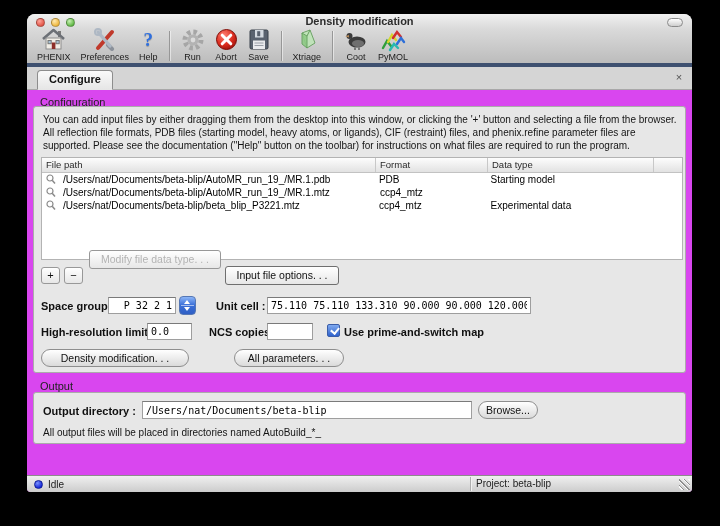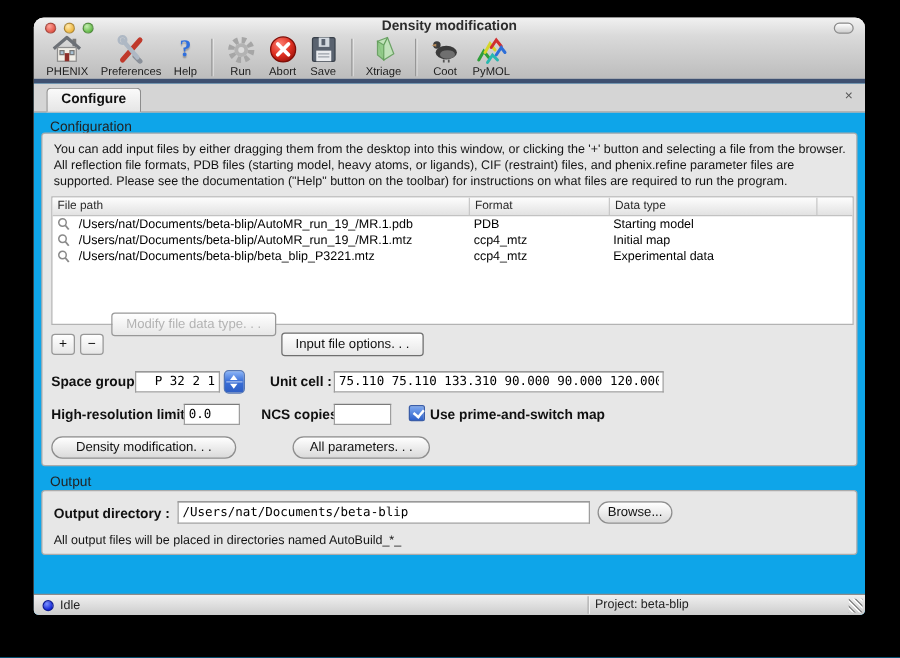--- a/index.html
+++ b/index.html
@@ -29,21 +29,21 @@
     border:1px solid #8a8a8a;background:linear-gradient(#fefefe,#cecece);box-sizing:border-box;}
   .toolbar{position:absolute;top:13px;left:5px;height:36px;display:flex;align-items:flex-end;}
   .titem{display:flex;flex-direction:column;align-items:center;justify-content:flex-end;
     height:36px;padding:0 5px;cursor:default;}
   .titem .ico{height:25px;display:flex;align-items:center;justify-content:center;}
   .titem .lbl{font-size:9px;line-height:10px;color:#1c1c1c;padding-bottom:1px;white-space:nowrap;}
   .tsep{width:1px;height:30px;background:#979797;margin:0 6px 2px;box-shadow:1px 0 0 rgba(255,255,255,.5);}
   .qmark{font-size:19px;font-weight:bold;color:#2f6fde;font-family:"Liberation Serif",serif;
     text-shadow:0 1px 1px rgba(0,0,0,.25);}
   
-  .content{position:absolute;top:53px;left:0;right:0;bottom:0;background:#0ea5e9;}
+  .content{position:absolute;top:53px;left:0;right:0;bottom:0;background:#d946ef;}
   .tabstrip{position:absolute;top:0;left:0;right:0;height:22px;background:#d5d5d5;
     border-bottom:1px solid #a8a8a8;}
   .tab{position:absolute;left:10px;bottom:-1px;height:18px;line-height:17px;padding:0 11px;
     background:linear-gradient(#fafafa,#e6e6e6);border:1px solid #8d8d8d;border-bottom:1px solid #e6e6e6;
     border-radius:4px 4px 0 0;font-size:11px;font-weight:bold;color:#111;}
   .tab-close{position:absolute;right:6px;top:3px;width:14px;height:14px;text-align:center;
     font-size:11px;line-height:14px;color:#555;}
   .section-label{position:absolute;font-size:11px;color:#222;}
   .groupbox{position:absolute;border:1px solid #ababab;border-radius:3px;background:#e7e7e7;box-sizing:border-box;}
   #gb-config{left:6px;top:39px;width:653px;height:267px;}
@@ -276,21 +276,20 @@
 
         <div class="trow">
           <div class="td c1">
             <svg width="10" height="11" viewBox="0 0 10 11">
               <circle cx="4" cy="4" r="3" fill="none" stroke="#8a8a8a" stroke-width="1.2"></circle>
               <line x1="6.2" y1="6.2" x2="9" y2="9.6" stroke="#8a8a8a" stroke-width="1.5"></line>
             </svg>
             <span>/Users/nat/Documents/beta-blip/AutoMR_run_19_/MR.1.mtz</span>
           </div>
           <div class="td c2">ccp4_mtz</div>
-          <div class="td c3">Initial map</div>
         </div>
 
         <div class="trow">
           <div class="td c1">
             <svg width="10" height="11" viewBox="0 0 10 11">
               <circle cx="4" cy="4" r="3" fill="none" stroke="#8a8a8a" stroke-width="1.2"></circle>
               <line x1="6.2" y1="6.2" x2="9" y2="9.6" stroke="#8a8a8a" stroke-width="1.5"></line>
             </svg>
             <span>/Users/nat/Documents/beta-blip/beta_blip_P3221.mtz</span>
           </div>

